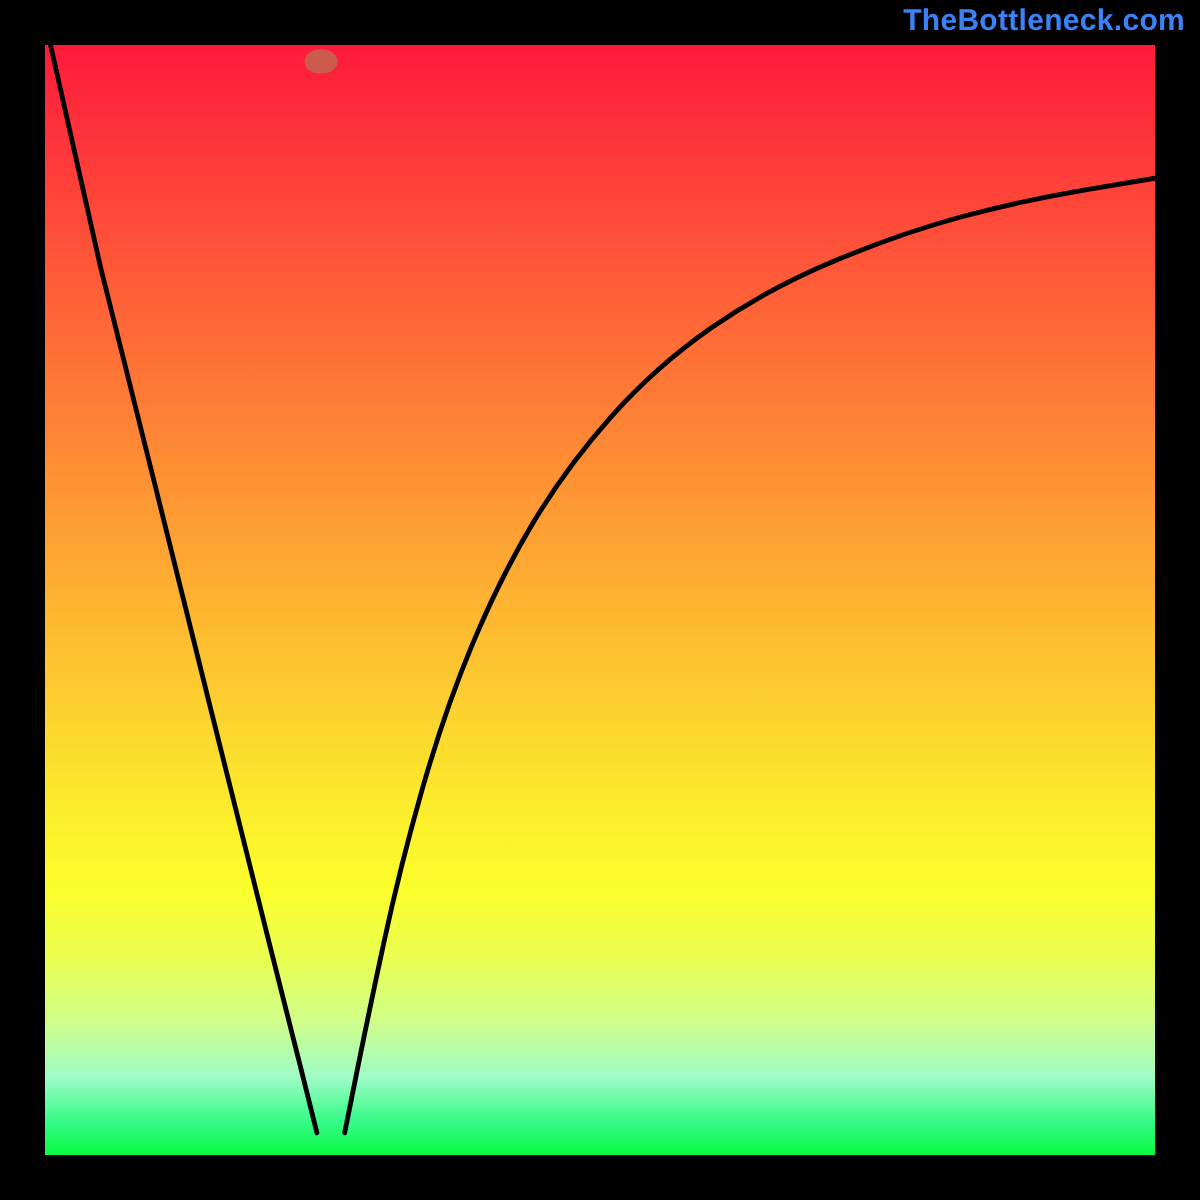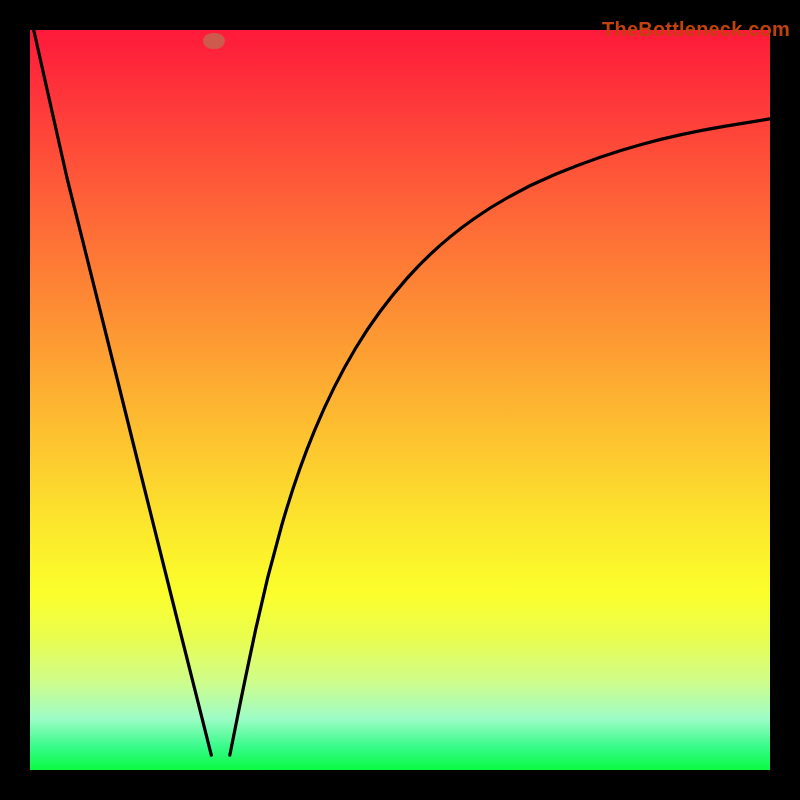--- a/index.html
+++ b/index.html
@@ -18,21 +18,21 @@
   #fdbf30 54%,
   #fcea2c 68%,
   #fbfe2b 76%,
   #eafd4e 82%,
   #cffd8a 88%,
   #9efcc6 93%,
   #35fb87 97%,
   #0afb42 100%)}
 svg.curve{position:absolute;left:30px;top:30px;width:740px;height:740px}
 .dot{position:absolute;width:22px;height:16px;border-radius:10px/8px;background:#cc5a4d}
-.attrib{position:absolute;right:10px;top:18px;font-size:20px;font-weight:600;color:#c2410c;letter-spacing:.2px}
+.attrib{position:absolute;right:10px;top:3px;font-size:20px;font-weight:600;color:#3b82f6;letter-spacing:.2px}
 </style>
 </head>
 <body>
 
 <div class="frame">
   <div class="plot"></div>
 
   <svg class="curve" viewBox="0 0 740 740" preserveAspectRatio="none">
     <path id="curve-path" fill="none" stroke="#000" stroke-width="3.2" stroke-linecap="round" stroke-linejoin="round" d="M 3.7 0 L 37 148 L 74 296 L 111 444.74 L 148 592.74 L 170.20000000000002 680.8 L 181.29999999999998 725.2 M 199.8 725.2 Q 199.8 725.2 207.2 688.2 Q 214.6 651.2 225.7 599.4000000000001 Q 236.8 547.6 251.6 495.8 Q 266.4 444 284.9 399.6 Q 303.4 355.2 325.59999999999997 318.2 Q 347.79999999999995 281.2 377.4 247.9 Q 407.00000000000006 214.60000000000002 444 188.7 Q 481 162.79999999999995 525.4000000000001 144.3 Q 569.8000000000001 125.80000000000007 610.5 114.70000000000005 Q 651.2 103.60000000000002 695.6 96.19999999999999 T 740 88.79999999999995"></path>
   </svg>

